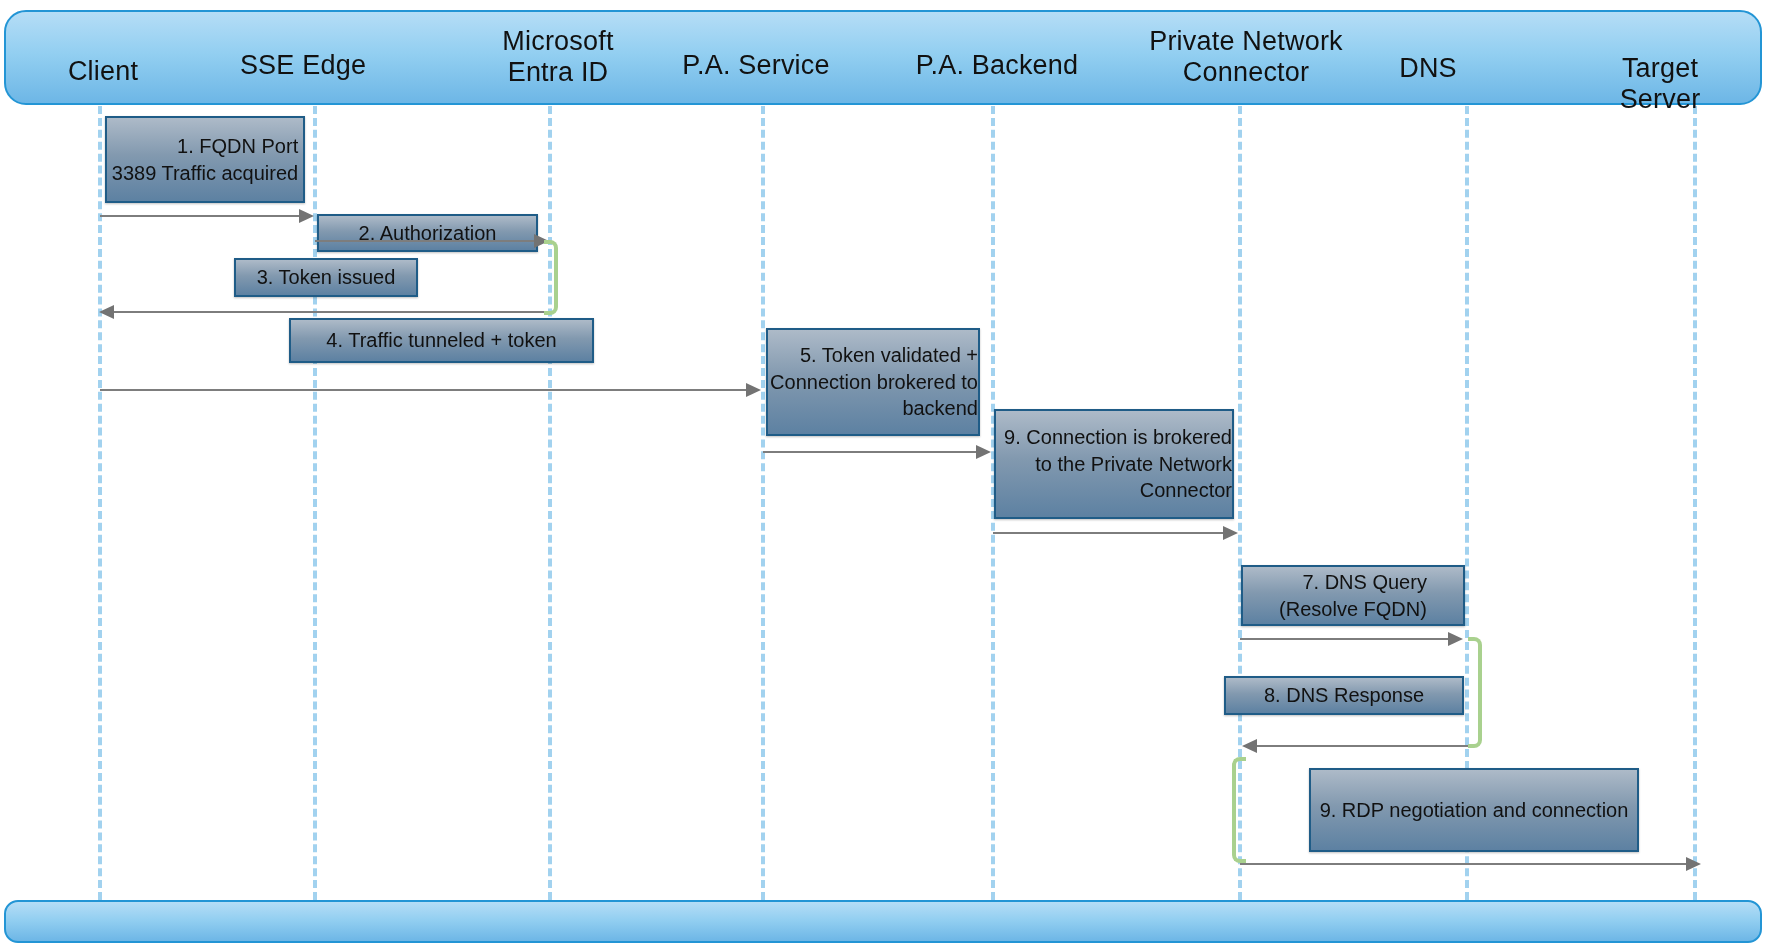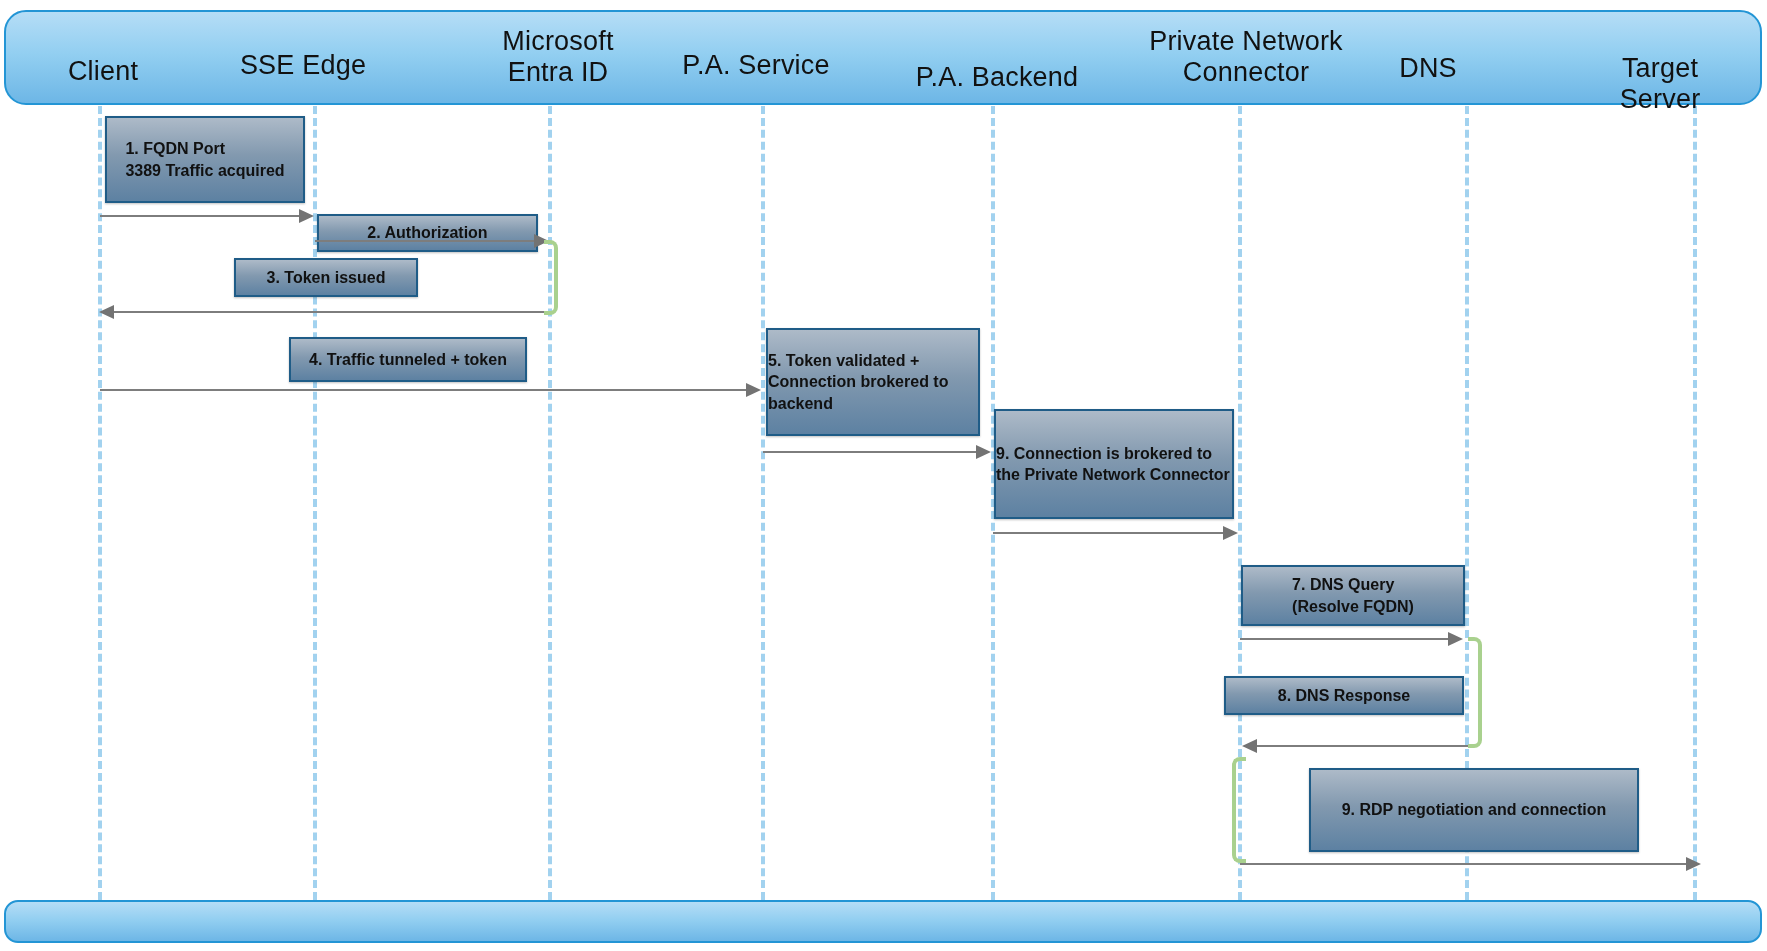--- a/index.html
+++ b/index.html
@@ -19,23 +19,23 @@
        white-space:pre-line;letter-spacing:0.2px;}
 
   
   .lifeline{position:absolute;width:0;top:106px;height:794px;
        border-left:4px dashed #a2d2ef;transform:translateX(-2px);}
 
   
   .msgbox{position:absolute;box-sizing:border-box;
        background:linear-gradient(180deg,#adbac8 0%,#8299af 45%,#5d81a2 100%);
        border:2.5px solid #1f5c87;color:#111;
-       display:flex;align-items:center;justify-content:center;text-align:left;
-       font-size:16px;line-height:1.32;white-space:pre-line;
-       box-shadow:0 1px 2px rgba(0,0,0,0.25);font-weight:bold;}
+       display:flex;align-items:center;justify-content:center;text-align:right;
+       font-size:20px;line-height:1.32;white-space:pre-line;
+       box-shadow:0 1px 2px rgba(0,0,0,0.25);}
 
   
   .arrow{position:absolute;height:0;}
   .arrow .shaft{position:absolute;top:-1.25px;left:0;right:0;height:2.5px;background:#7d7d7d;}
   .arrow .head{position:absolute;top:-7px;width:0;height:0;
        border-top:7px solid transparent;border-bottom:7px solid transparent;}
   .arrow.right .head{right:-1px;border-left:15px solid #737373;}
   .arrow.right .shaft{right:12px;}
   .arrow.left .head{left:-1px;border-right:15px solid #737373;}
   .arrow.left .shaft{left:12px;}
@@ -61,32 +61,32 @@
       <div class="lifeline" style="left: 1240px;"></div>
       <div class="lifeline" style="left: 1467px;"></div>
       <div class="lifeline" style="left: 1695px;"></div>
     </div>
   <div id="participants-layer">
       <div class="participant" style="left: 103px; top: 56px;">Client</div>
       <div class="participant" style="left: 303px; top: 50px;">SSE Edge</div>
       <div class="participant" style="left: 558px; top: 26px; text-align: center;">Microsoft
 Entra ID</div>
       <div class="participant" style="left: 756px; top: 50px;">P.A. Service</div>
-      <div class="participant" style="left: 997px; top: 50px; margin-top: 12px;">P.A. Backend</div>
+      <div class="participant" style="left: 997px; top: 50px;">P.A. Backend</div>
       <div class="participant" style="left: 1246px; top: 26px;">Private Network
 Connector</div>
       <div class="participant" style="left: 1428px; top: 53px;">DNS</div>
       <div class="participant" style="left: 1660px; top: 53px;">Target Server</div>
     </div>
   <div id="messages-layer">
       <div class="msgbox" style="left: 105px; top: 116px; width: 200px; height: 87px;"><span>1. FQDN Port
 3389 Traffic acquired</span></div>
       <div class="msgbox" style="left: 317px; top: 214px; width: 221px; height: 38px;"><span>2. Authorization</span></div>
       <div class="msgbox" style="left: 234px; top: 258px; width: 184px; height: 39px;"><span>3. Token issued</span></div>
-      <div class="msgbox" style="left: 289px; top: 337px; width: 238px; height: 45px;"><span>4. Traffic tunneled + token</span></div>
+      <div class="msgbox" style="left: 289px; top: 318px; width: 305px; height: 45px;"><span>4. Traffic tunneled + token</span></div>
       <div class="msgbox" style="left: 766px; top: 328px; width: 214px; height: 108px;"><span>5. Token validated + Connection brokered to backend</span></div>
       <div class="msgbox" style="left: 994px; top: 409px; width: 240px; height: 110px;"><span>9. Connection is brokered to the Private Network Connector</span></div>
       <div class="msgbox" style="left: 1241px; top: 565px; width: 224px; height: 61px;"><span>7. DNS Query
 (Resolve FQDN)</span></div>
       <div class="msgbox" style="left: 1224px; top: 676px; width: 240px; height: 39px;"><span>8. DNS Response</span></div>
       <div class="msgbox" style="left: 1309px; top: 768px; width: 330px; height: 84px;"><span>9. RDP negotiation and connection</span></div>
     </div>
   <div id="arrows-layer">
       <div class="arrow right" style="left: 100px; top: 216px; width: 213px;">
         <div class="shaft"></div>

